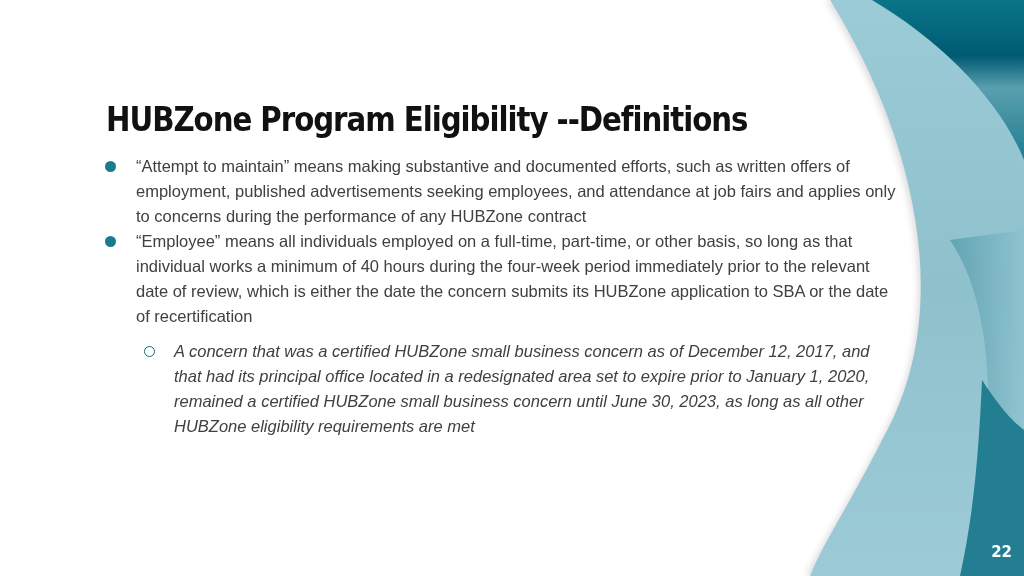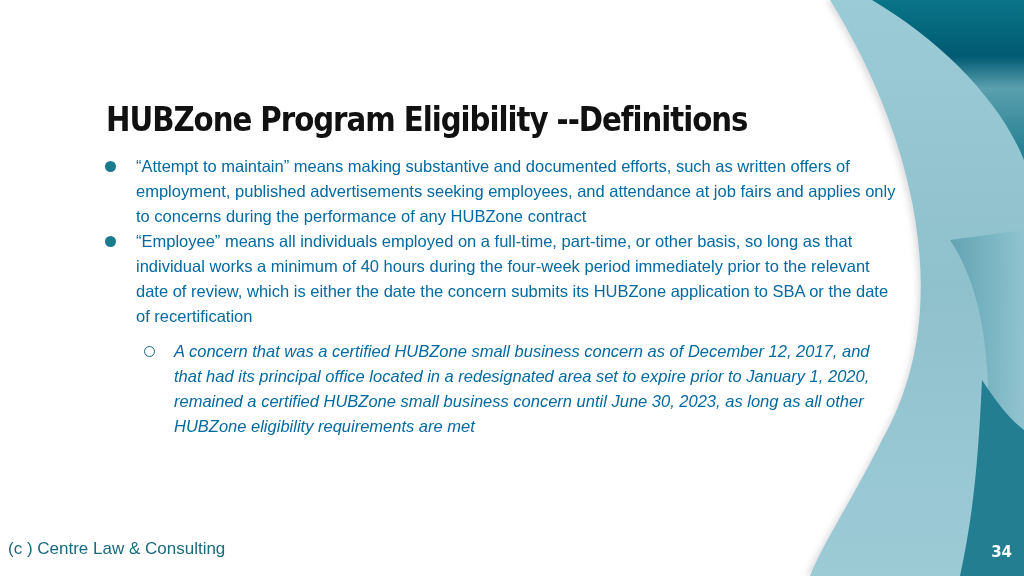--- a/index.html
+++ b/index.html
@@ -41,21 +41,21 @@
       line-height: 46px;
     }
     .content {
       position: absolute;
       left: 104px;
       top: 154px;
       width: 800px;
       font-family: "Liberation Sans", sans-serif;
       font-size: 16.5px;
       line-height: 25px;
-      color: #0369a1;
+      color: #404040;
     }
     .bullet-item {
       position: relative;
       padding-left: 32px;
       margin: 0;
     }
     .bullet-dot {
       position: absolute;
       left: 1px;
       top: 7px;
@@ -153,16 +153,15 @@
       <span>“Employee” means all individuals employed on a full-time, part-time, or other basis, so long as that individual works a minimum of 40 hours during the four-week period immediately prior to the relevant date of review, which is either the date the concern submits its HUBZone application to SBA or the date of recertification</span>
     </div>
     <div class="sub-list">
       <div class="sub-item">
         <span class="sub-ring"></span>
         <span>A concern that was a certified HUBZone small business concern as of December 12, 2017, and that had its principal office located in a redesignated area set to expire prior to January 1, 2020, remained a certified HUBZone small business concern until June 30, 2023, as long as all other HUBZone eligibility requirements are met</span>
       </div>
     </div>
   </div>
 
-  <div class="footer-left">(c ) Centre Law &amp; Consulting</div>
-  <div class="page-number">34</div>
+  <div class="page-number">22</div>
 
 </div>
 
 </body></html>

